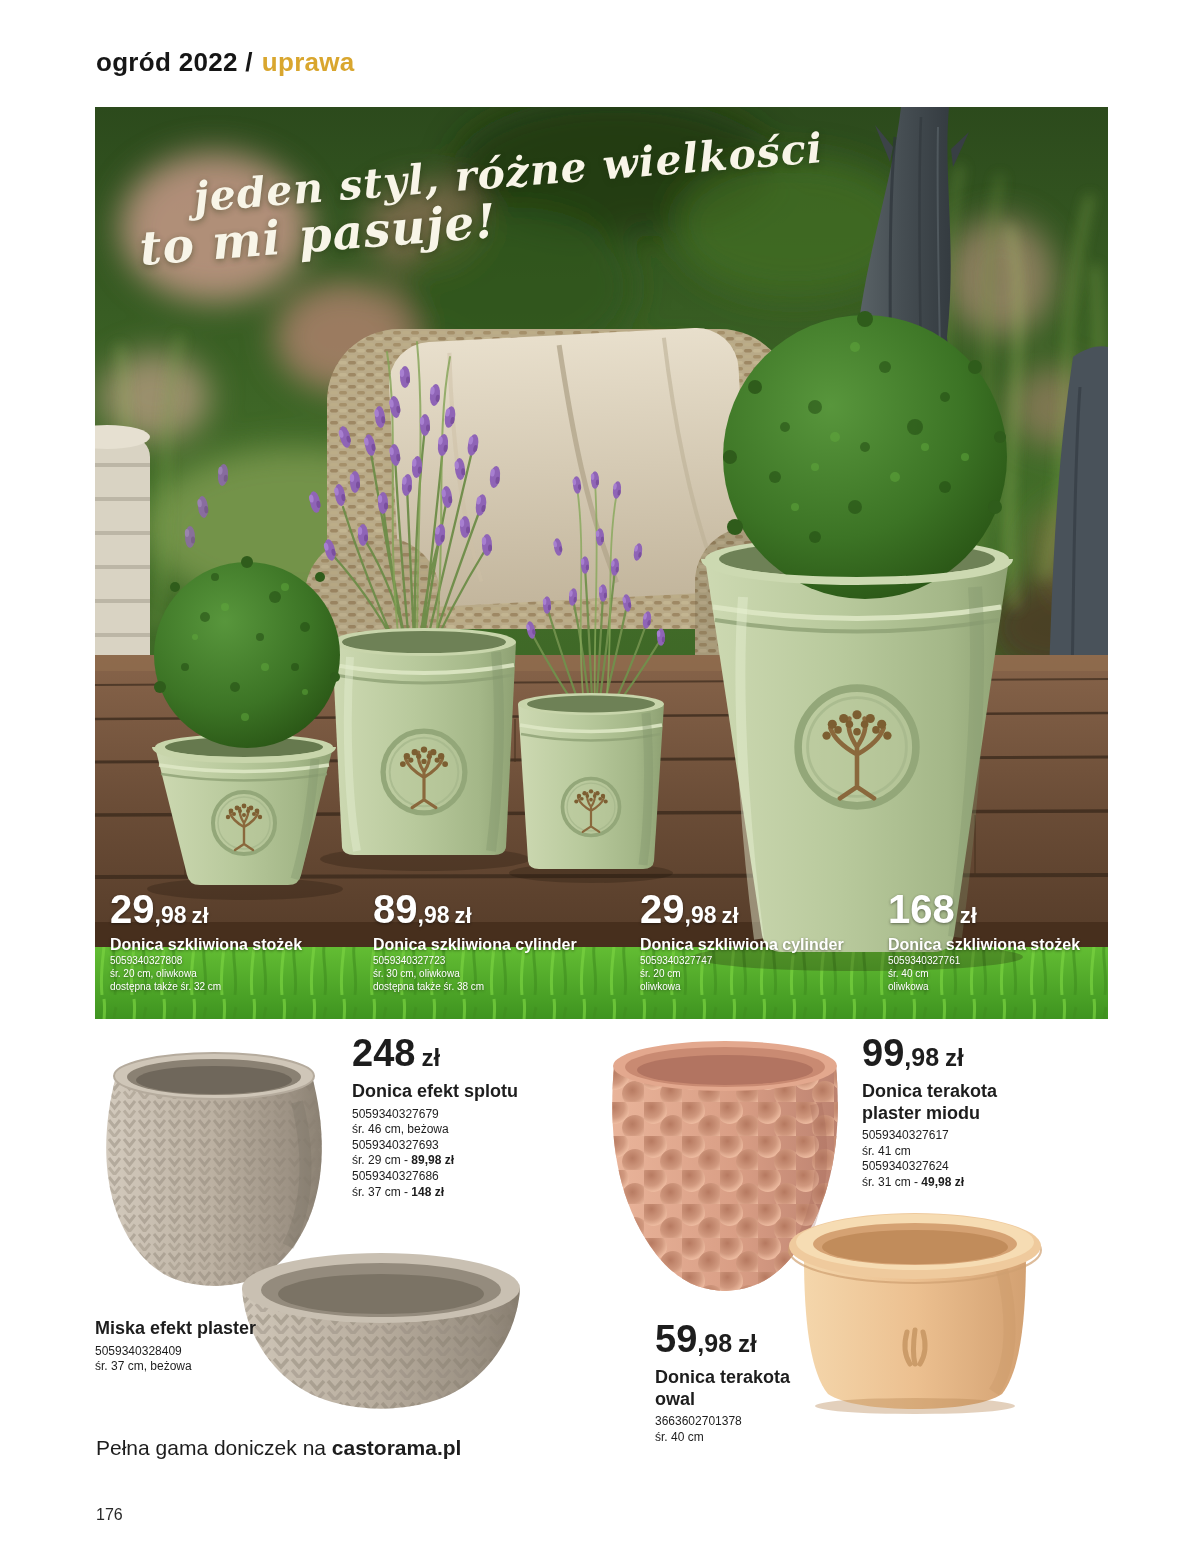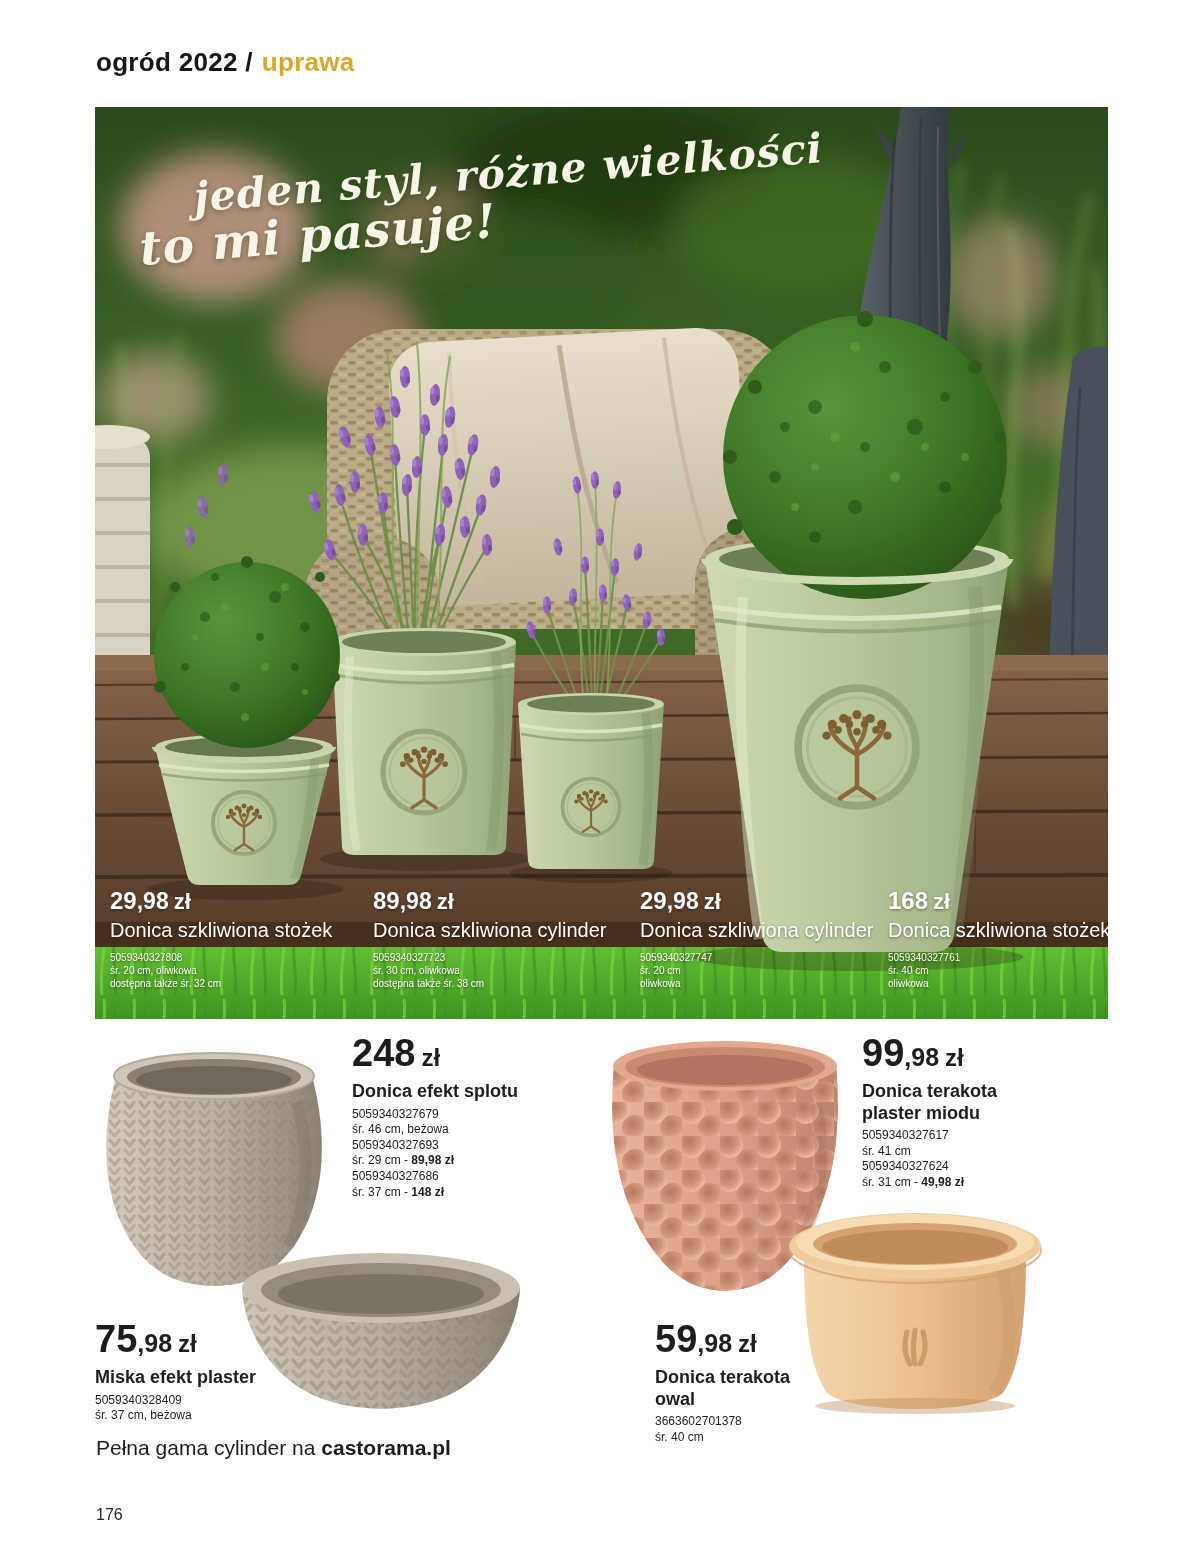--- a/index.html
+++ b/index.html
@@ -15,24 +15,24 @@
 
   .tagline { position:absolute; left:42px; top:46px; transform:rotate(-4.5deg);
              color:#f8f5e8; font-family:"DejaVu Serif", serif; font-style:italic; font-weight:bold;
              text-shadow:0 2px 6px rgba(30,50,15,.45); line-height:1.08; }
   .tl1 { font-size:41px; padding-left:58px; letter-spacing:1px; white-space:nowrap; }
   .tl2 { font-size:47px; letter-spacing:1px; white-space:nowrap; }
 
   .pp { position:absolute; top:780px; width:258px; color:#ffffff;
         text-shadow:0 1px 3px rgba(0,0,0,.45); z-index:3; }
   .pp .price { font-weight:bold; margin-bottom:4px; }
-  .pp .p-int { font-size:24px; }
+  .pp .p-int { font-size:40px; }
   .pp .p-dec { font-size:23px; }
   .pp .p-cur { font-size:22px; margin-left:5px; }
-  .pp .p-name { font-size:20px; font-weight:normal; margin-bottom:9px; white-space:nowrap; }
+  .pp .p-name { font-size:16px; font-weight:bold; margin-bottom:0; white-space:nowrap; }
   .pp .p-line { font-size:10px; line-height:1.32; white-space:nowrap; }
 
   .prod { position:absolute; color:#1d1d1d; z-index:6; }
   .prod .price { font-weight:bold; margin-bottom:6px; }
   .prod .p-int { font-size:38px;text-align:right; }
   .prod .p-dec { font-size:25px; }
   .prod .p-cur { font-size:24px; margin-left:6px; }
   .prod .p-name { font-size:18px; font-weight:bold; line-height:1.2; margin-bottom:4px; }
   .prod .p-line { font-size:12px; line-height:1.3; white-space:nowrap; }
   .prod .p-line b { font-weight:bold; }
@@ -540,32 +540,31 @@
   <div class="prod" id="prod-99">
     <div class="price"><span class="p-int">99</span><span class="p-dec">,98</span><span class="p-cur">zł</span></div>
     <div class="p-name">Donica terakota plaster miodu</div>
     <div class="p-line"><span>5059340327617</span><b></b></div>
     <div class="p-line"><span>śr. 41 cm</span><b></b></div>
     <div class="p-line"><span>5059340327624</span><b></b></div>
     <div class="p-line"><span>śr. 31 cm - </span><b>49,98 zł</b></div>
   </div>
 
   <div class="prod" id="prod-75">
-    <div class="price"><span class="p-int">75</span><span class="p-dec">,98</span><span class="p-cur">zł</span></div>
     <div class="p-name">Miska efekt plaster</div>
     <div class="p-line"><span>5059340328409</span><b></b></div>
     <div class="p-line"><span>śr. 37 cm, beżowa</span><b></b></div>
   </div>
 
   <div class="prod" id="prod-59">
     <div class="price"><span class="p-int">59</span><span class="p-dec">,98</span><span class="p-cur">zł</span></div>
     <div class="p-name">Donica terakota owal</div>
     <div class="p-line"><span>3663602701378</span><b></b></div>
     <div class="p-line"><span>śr. 40 cm</span><b></b></div>
   </div>
 
   <div class="footer">
-    <span>Pełna gama cylinder na </span><b>castorama.pl</b>
+    <span>Pełna gama doniczek na </span><b>castorama.pl</b>
   </div>
 
   <div class="page-num">176</div>
 
 </div>
 
 </body></html>

